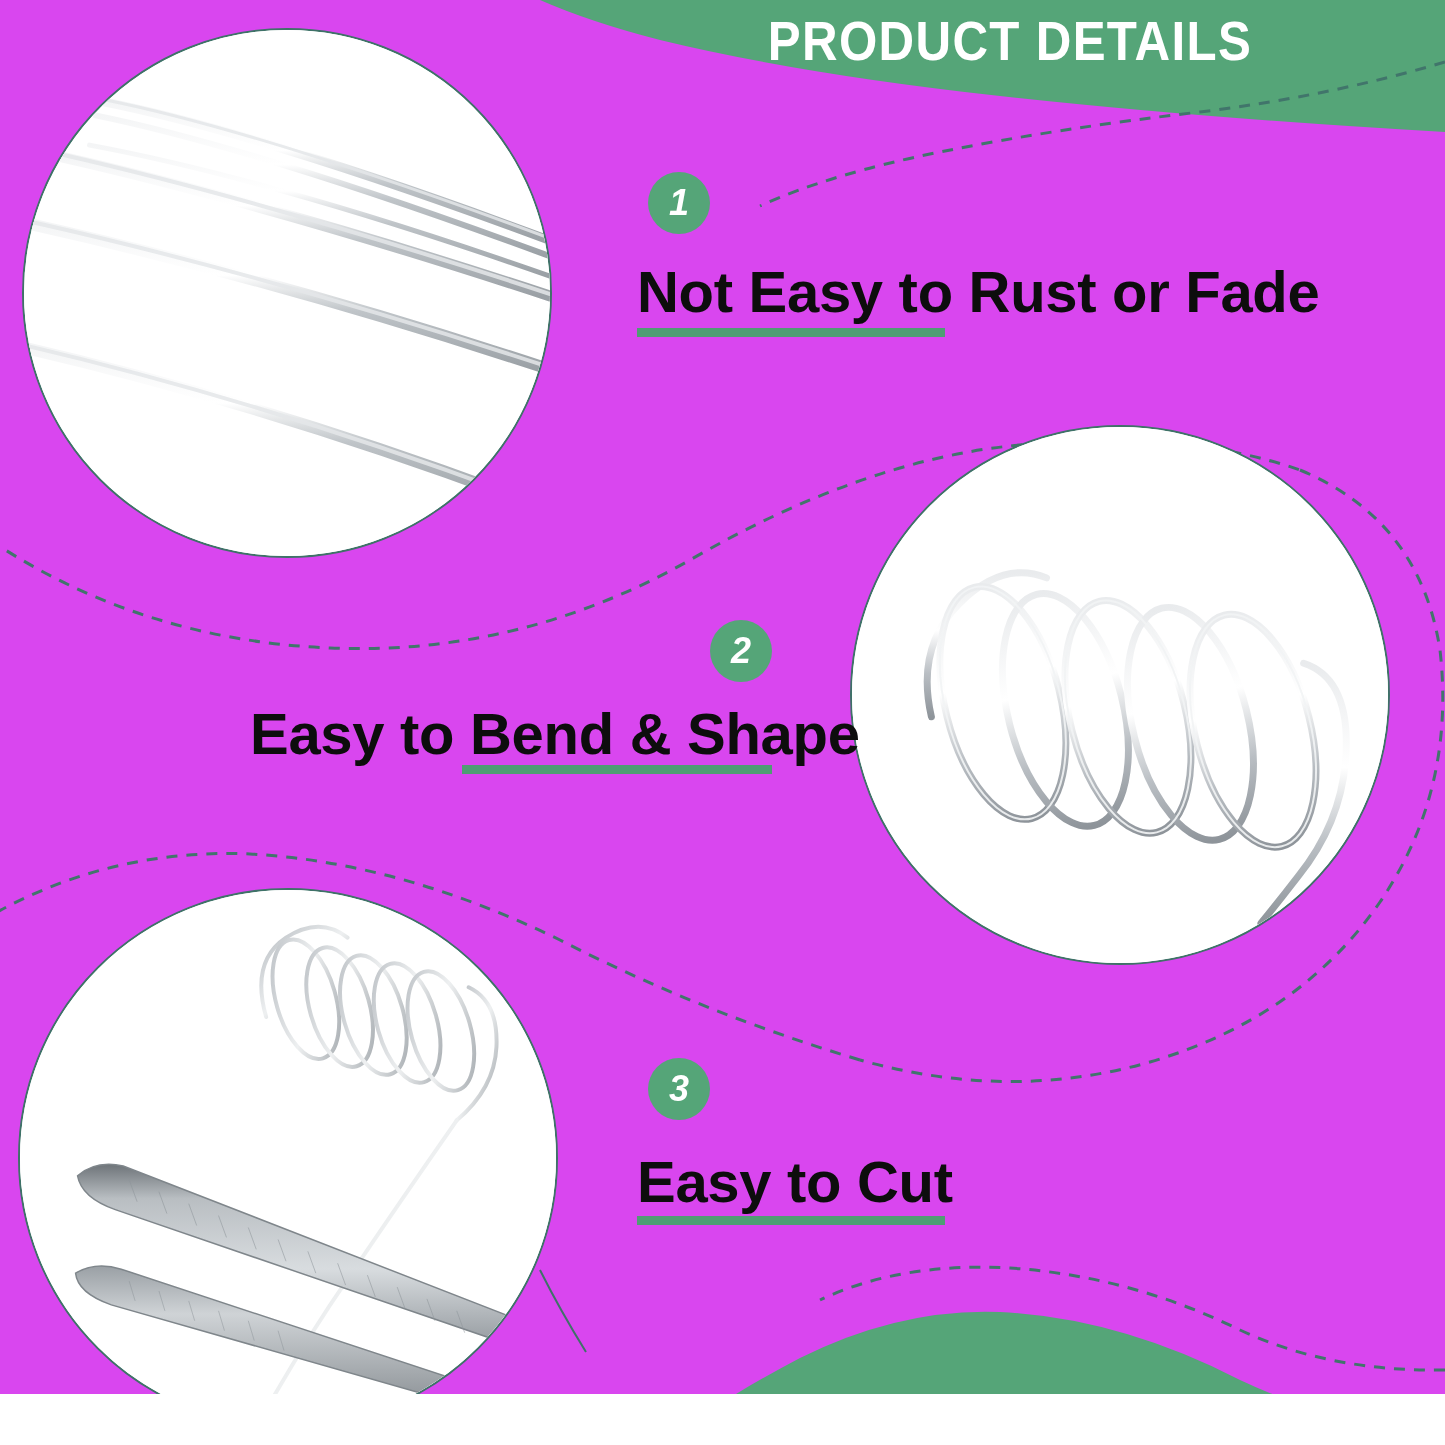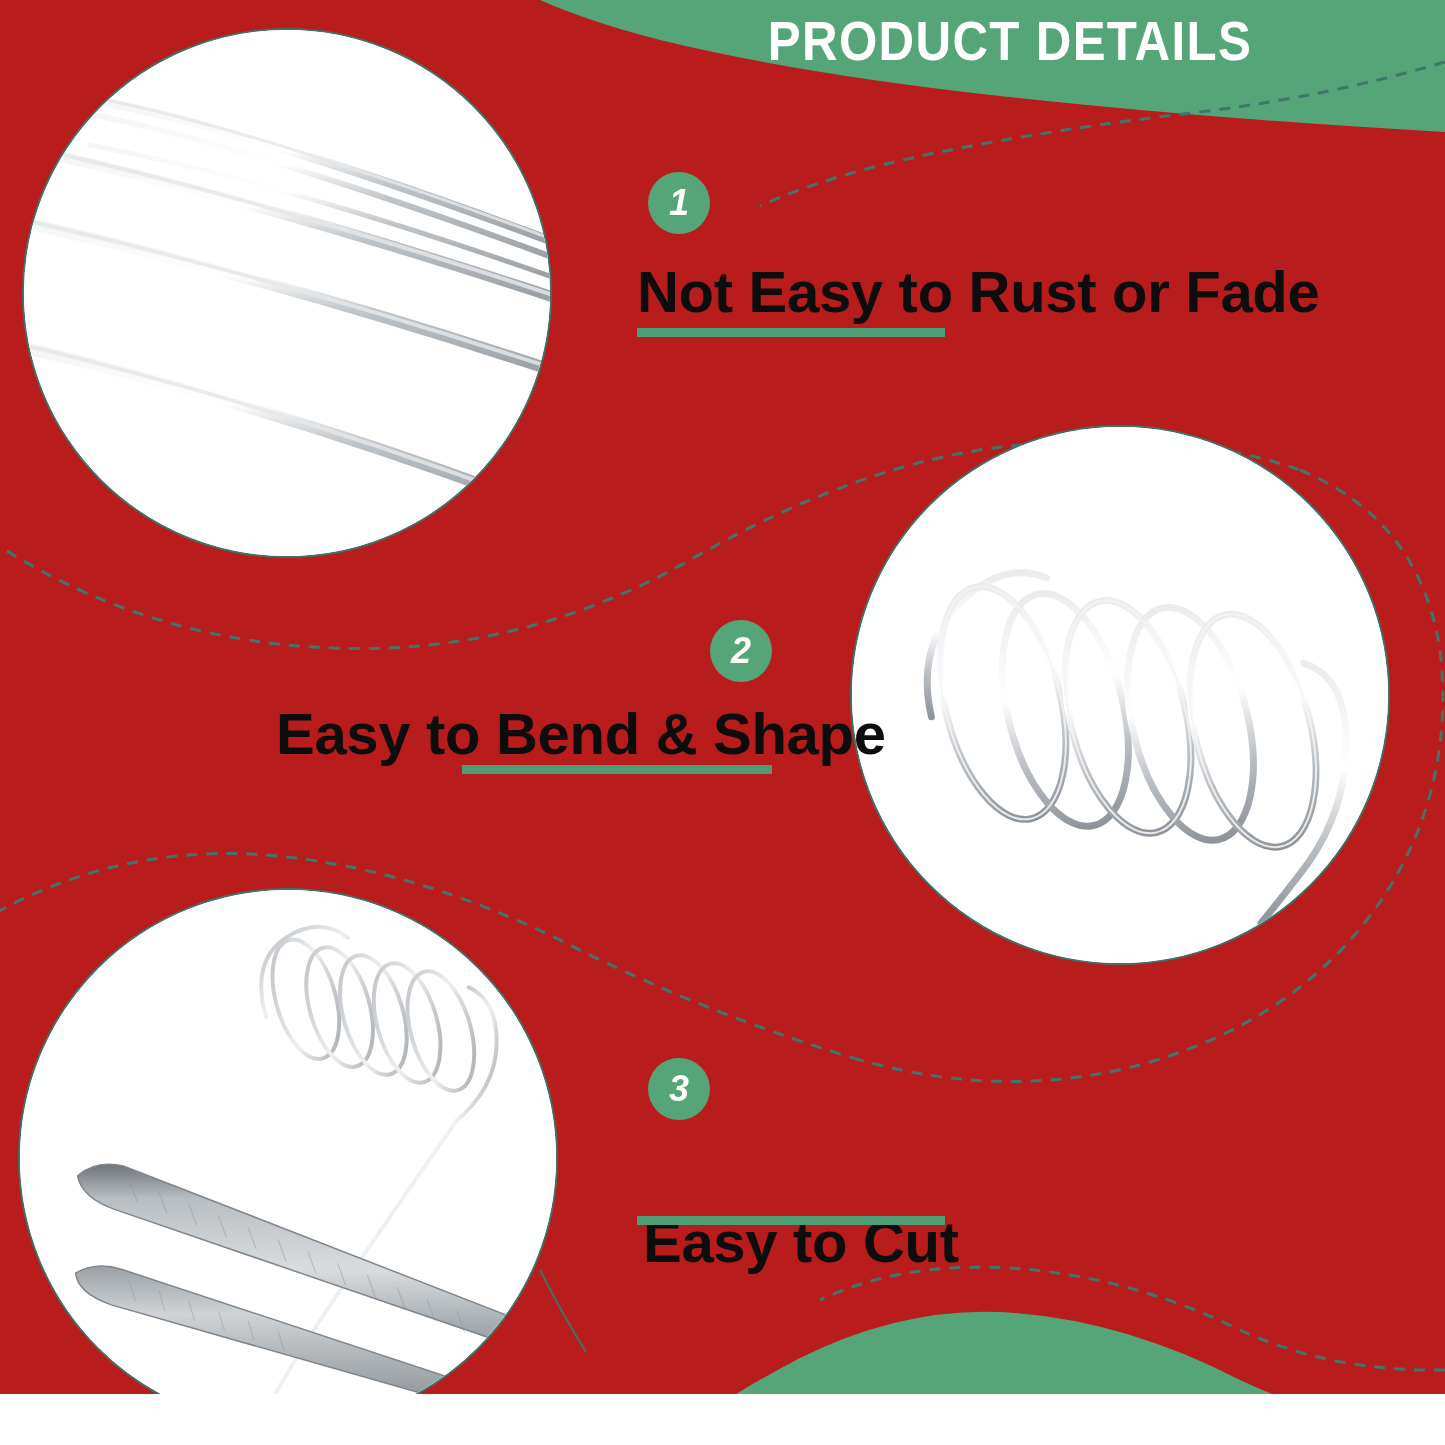--- a/index.html
+++ b/index.html
@@ -7,21 +7,21 @@
     padding: 0;
     background: #ffffff;
   }
   body {
     font-family: "Liberation Sans", sans-serif;
   }
   #page {
     position: relative;
     width: 1445px;
     height: 1394px;
-    background: #b91c1c;
+    background: #d946ef;
     overflow: hidden;
   }
   .layer {
     position: absolute;
     inset: 0;
     width: 1445px;
     height: 1445px;
   }
   .layer-deco { z-index: 1; }
   .layer-photos { z-index: 2; }
@@ -75,26 +75,26 @@
     background: #4f9d74;
   }
 
   
   #feature-1 .badge    { left: 648px; top: 172px; }
   #feature-1 .headline { left: 637px; top: 258px; }
   #feature-1 .rule     { left: 637px; top: 328px; width: 308px; }
 
   
   #feature-2 .badge    { left: 710px; top: 620px; }
-  #feature-2 .headline { left: 250px; top: 700px; margin-left: 26px; }
+  #feature-2 .headline { left: 250px; top: 700px; }
   #feature-2 .rule     { left: 462px; top: 765px; width: 310px; }
 
   
   #feature-3 .badge    { left: 648px; top: 1058px; }
-  #feature-3 .headline { left: 637px; top: 1208px; margin-left: 6px; }
+  #feature-3 .headline { left: 637px; top: 1148px; }
   #feature-3 .rule     { left: 637px; top: 1216px; width: 308px; }
 
   
   .photo-circle {
     position: absolute;
     border-radius: 50%;
     border: 2px solid #3f7268;
     background: #ffffff;
     overflow: hidden;
     box-sizing: border-box;

